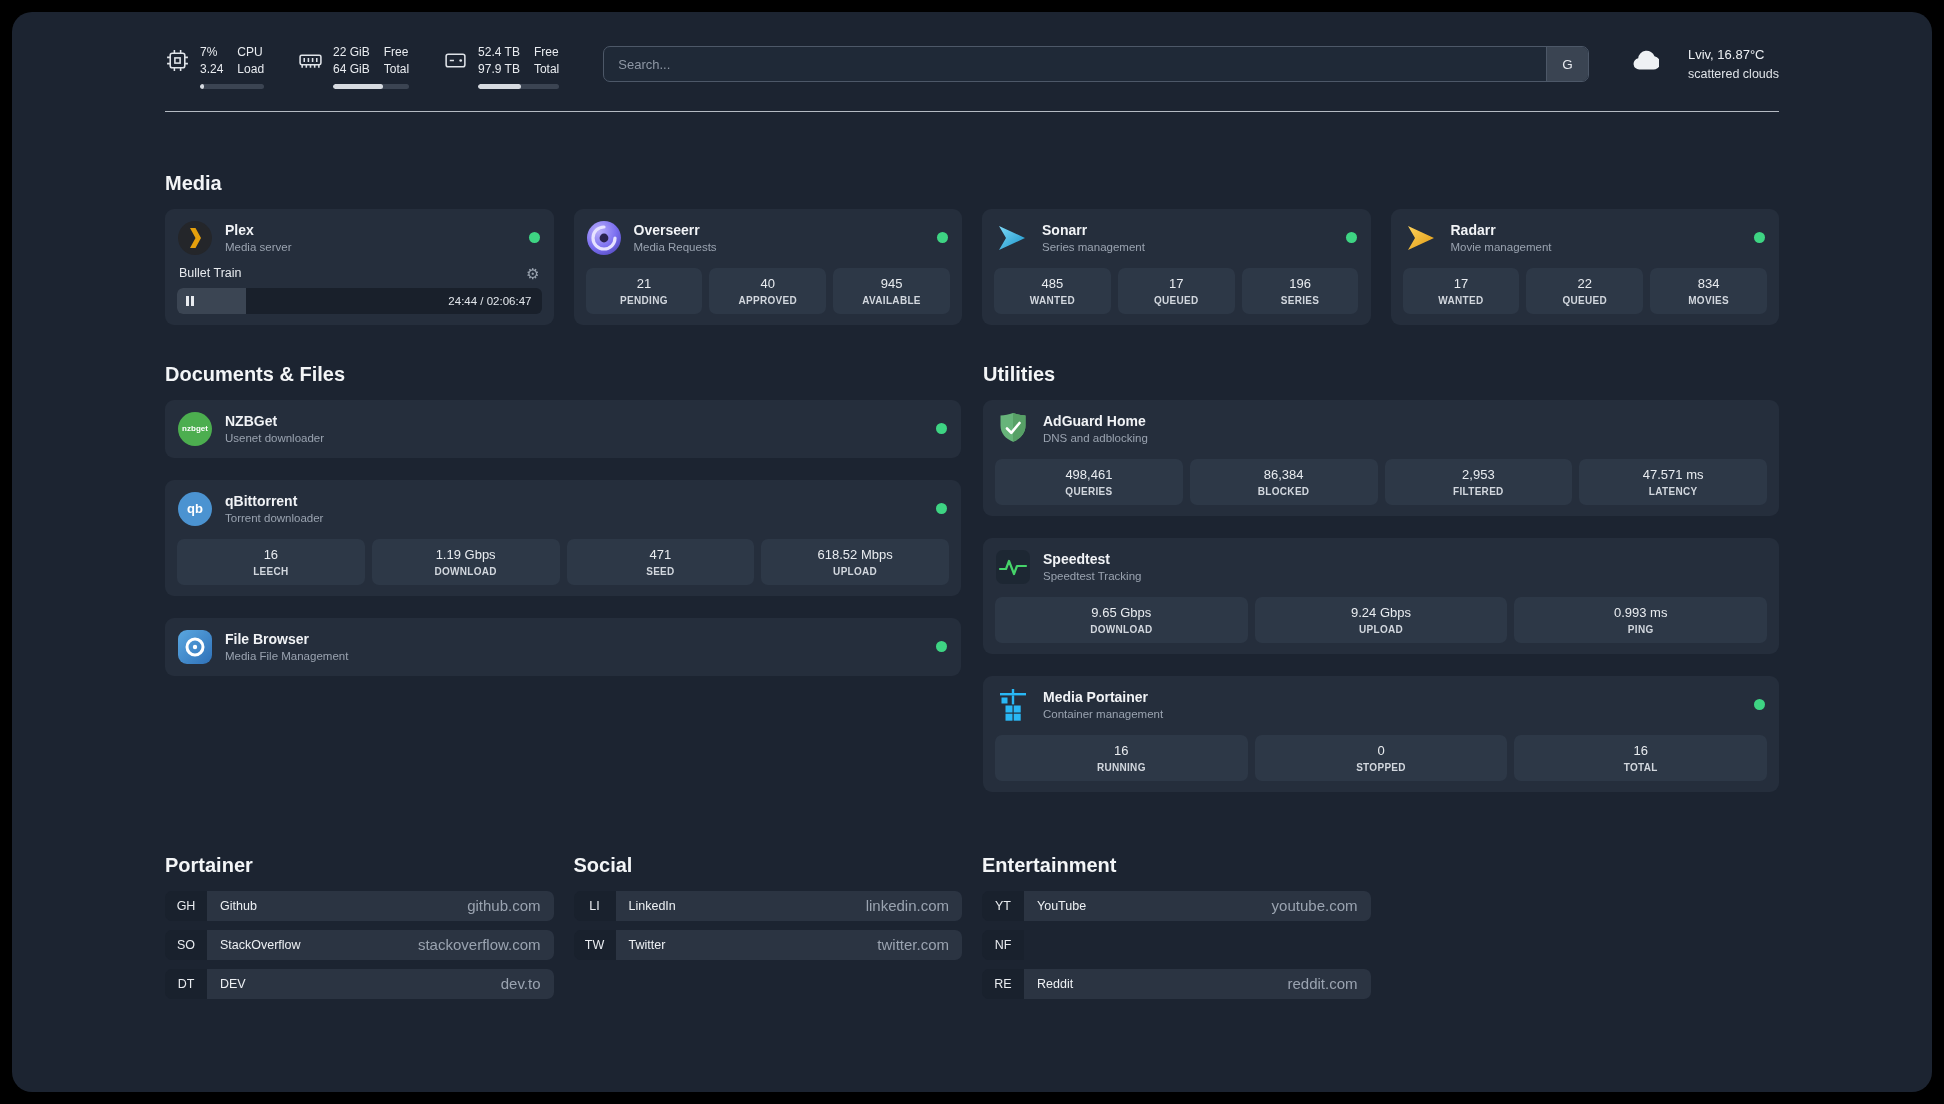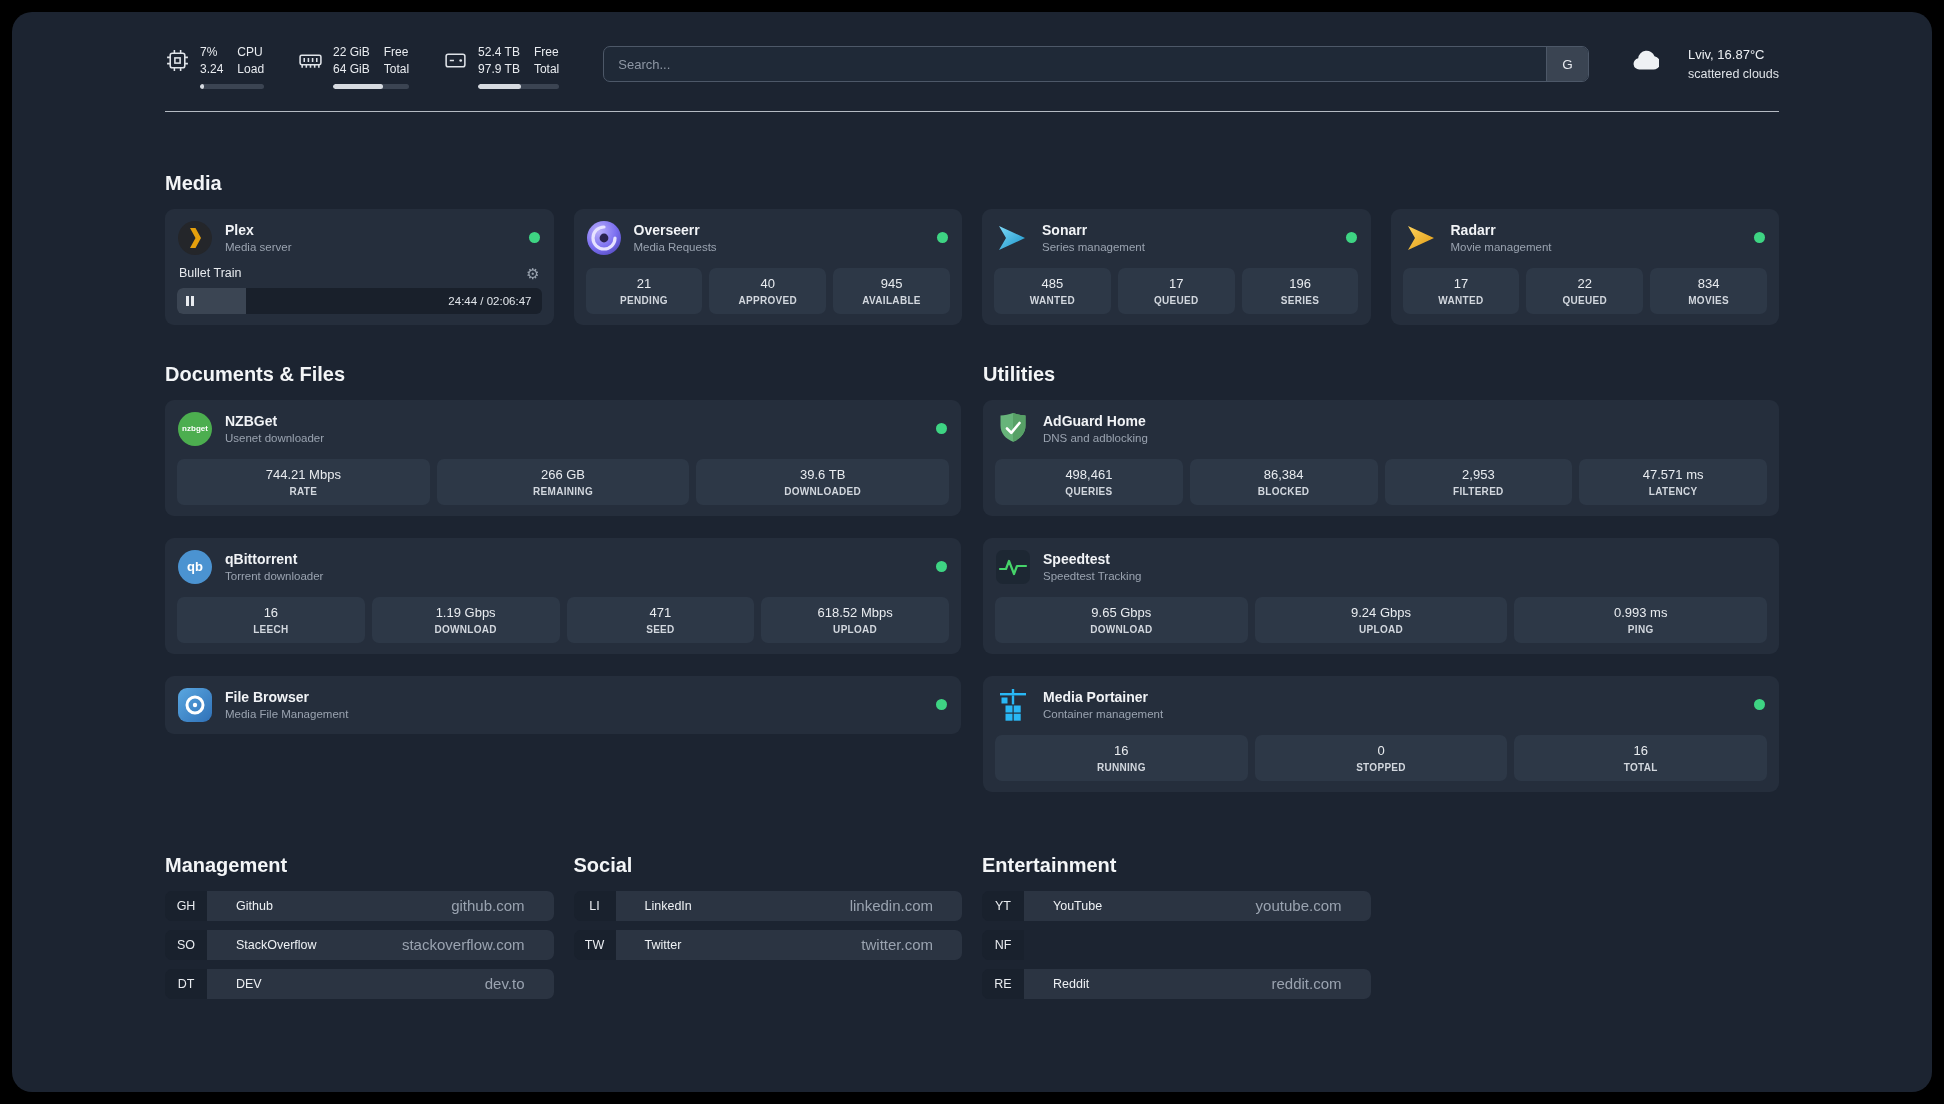--- a/index.html
+++ b/index.html
@@ -68,21 +68,21 @@
   .col .section-title { margin-bottom:14px; }
   .col .card { margin-bottom:22px; }
   .col .card:last-child { margin-bottom:0; }
 
   
   .bookmarks { display:grid; grid-template-columns:repeat(4,1fr); column-gap:20px; margin-top:62px; padding-bottom:40px; }
   .bm-group .section-title { margin-bottom:14px; }
   .bm-row { display:flex; height:30px; margin-bottom:9px; border-radius:7px; overflow:hidden; cursor:pointer; }
   .bm-abbr { width:42px; flex:none; background:#19212d; color:#e9ecf0; font-size:12.5px;
              display:flex; align-items:center; justify-content:center; }
-  .bm-body { flex:1; background:#2b3442; display:flex; align-items:center; justify-content:space-between; padding:0 29px;gap:48px; }
+  .bm-body { flex:1; background:#2b3442; display:flex; align-items:center; justify-content:space-between; padding:0 13px;gap:48px; }
   .bm-name { color:#eef1f4; font-size:12.5px; }
   .bm-url { color:#9aa3b0; font-size:15px; }
 </style>
 </head>
 <body>
 
 <div class="app">
   <div class="content">
 
     <div class="topbar">
@@ -336,34 +336,20 @@
           <div class="card-header">
             <span class="card-icon">
               <span class="icon-circle" style="background:#4cae4f; font-size:8px;">nzbget</span>
             </span>
             <div class="card-titles">
               <div class="card-name">NZBGet</div>
               <div class="card-desc">Usenet downloader</div>
             </div>
             <span class="status-dot"></span>
           </div>
-          <div class="stats-row">
-            <div class="stat">
-              <div class="stat-value">744.21 Mbps</div>
-              <div class="stat-label">RATE</div>
-            </div>
-            <div class="stat">
-              <div class="stat-value">266 GB</div>
-              <div class="stat-label">REMAINING</div>
-            </div>
-            <div class="stat">
-              <div class="stat-value">39.6 TB</div>
-              <div class="stat-label">DOWNLOADED</div>
-            </div>
-          </div>
         </div>
 
         <div class="card">
           <div class="card-header">
             <span class="card-icon">
               <span class="icon-circle" style="background:#4b93d1; font-size:13px;">qb</span>
             </span>
             <div class="card-titles">
               <div class="card-name">qBittorrent</div>
               <div class="card-desc">Torrent downloader</div>
@@ -514,21 +500,21 @@
               <div class="stat-label">TOTAL</div>
             </div>
           </div>
         </div>
       </div>
     </div>
 
     <div class="bookmarks">
 
       <div class="bm-group">
-        <div class="section-title">Management</div>
+        <div class="section-title">Portainer</div>
         <div class="bm-row">
           <span class="bm-abbr">GH</span>
           <span class="bm-body">
             <span class="bm-name">Github</span>
             <span class="bm-url">github.com</span>
           </span>
         </div>
         <div class="bm-row">
           <span class="bm-abbr">SO</span>
           <span class="bm-body">

